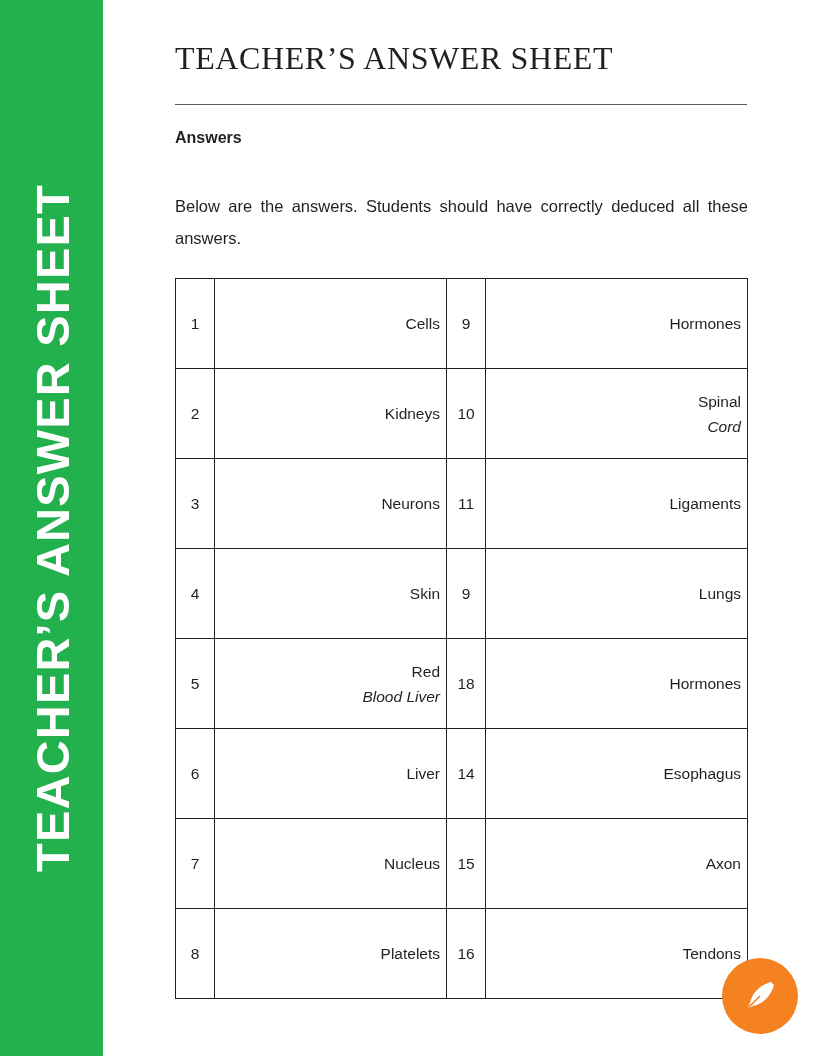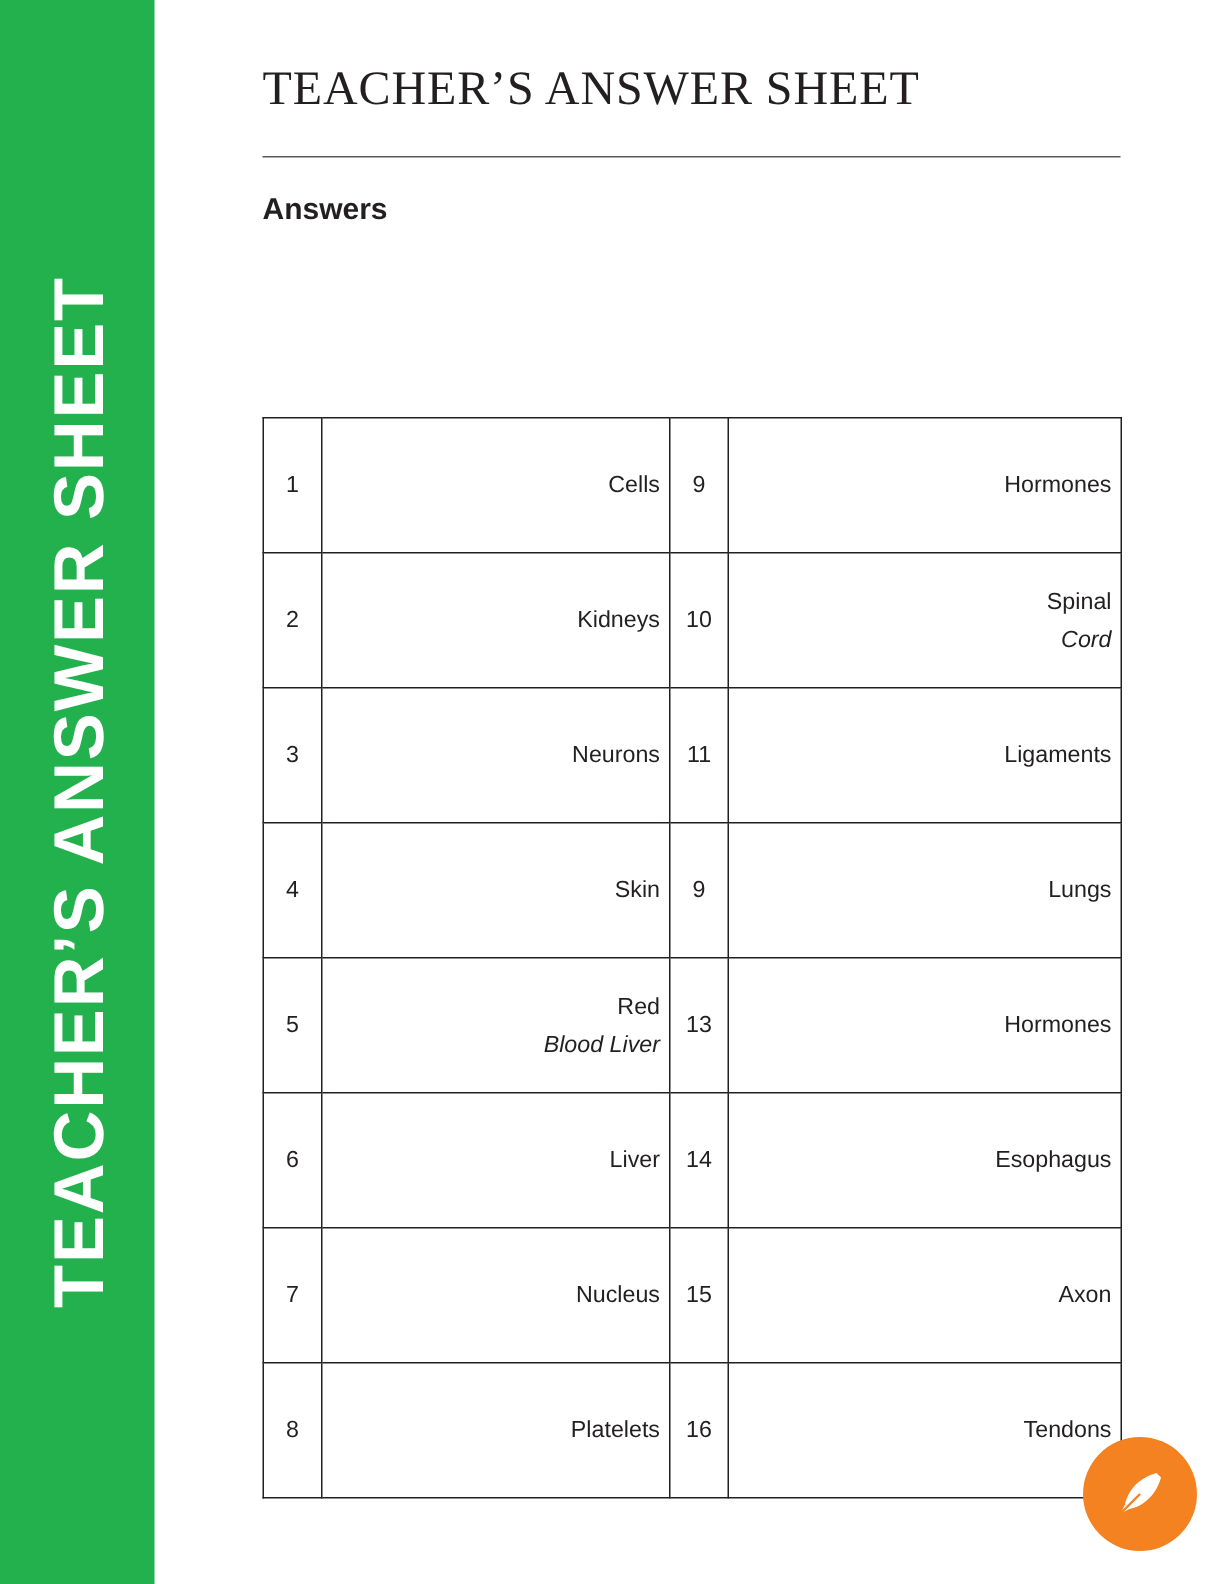--- a/index.html
+++ b/index.html
@@ -68,21 +68,21 @@
     left: 72px;
     top: 104px;
     width: 572px;
     height: 1px;
     background: #58595b;
   }
   .section-heading {
     position: absolute;
     left: 72px;
     top: 129px;
-    font-size: 20px;
+    font-size: 16px;
     font-weight: bold;
     color: #231f20;
   }
   .intro {
     position: absolute;
     left: 72px;
     top: 190px;
     width: 573px;
     font-size: 16.5px;
     line-height: 32px;
@@ -151,20 +151,21 @@
   </div>
 
   <div class="content">
 
     <h1 class="doc-title">TEACHER’S ANSWER SHEET</h1>
 
     <div class="title-rule"></div>
 
     <div class="section-heading">Answers</div>
 
+    <div class="intro">Below are the answers. Students should have correctly deduced all these answers.</div>
 
     <table class="answer-table">
       <tbody>
         <tr>
           <td class="num">1</td>
           <td class="ans ans-left">
             <span>Cells</span>
           </td>
           <td class="num">9</td>
           <td class="ans ans-right">
@@ -201,21 +202,21 @@
           <td class="ans ans-right">
             <span>Lungs</span>
           </td>
         </tr>
         <tr>
           <td class="num">5</td>
           <td class="ans ans-left">
             <span>Red</span>
             <span class="ans-line2">Blood Liver</span>
           </td>
-          <td class="num">13</td>
+          <td class="num">18</td>
           <td class="ans ans-right">
             <span>Hormones</span>
           </td>
         </tr>
         <tr>
           <td class="num">6</td>
           <td class="ans ans-left">
             <span>Liver</span>
           </td>
           <td class="num">14</td>

